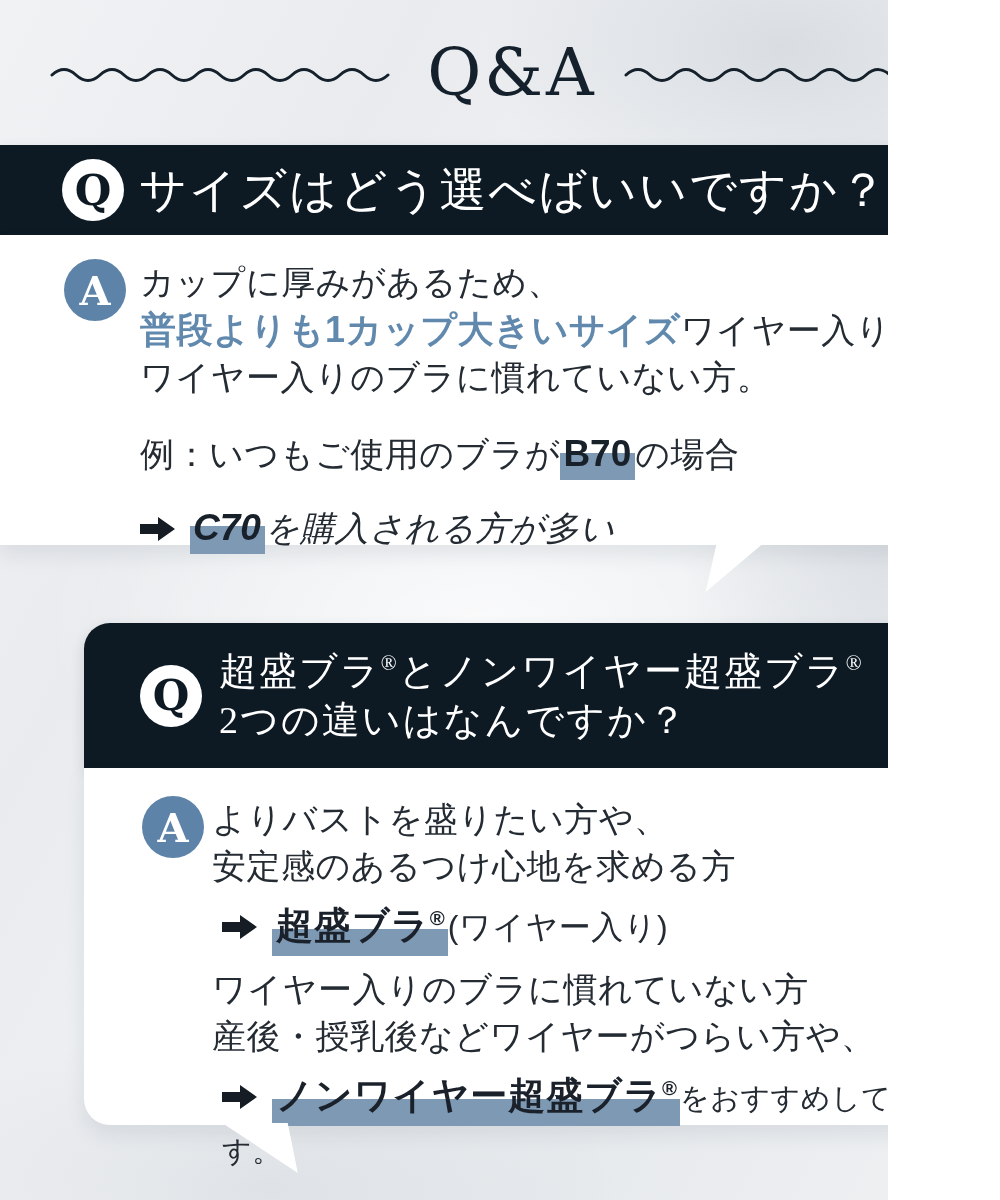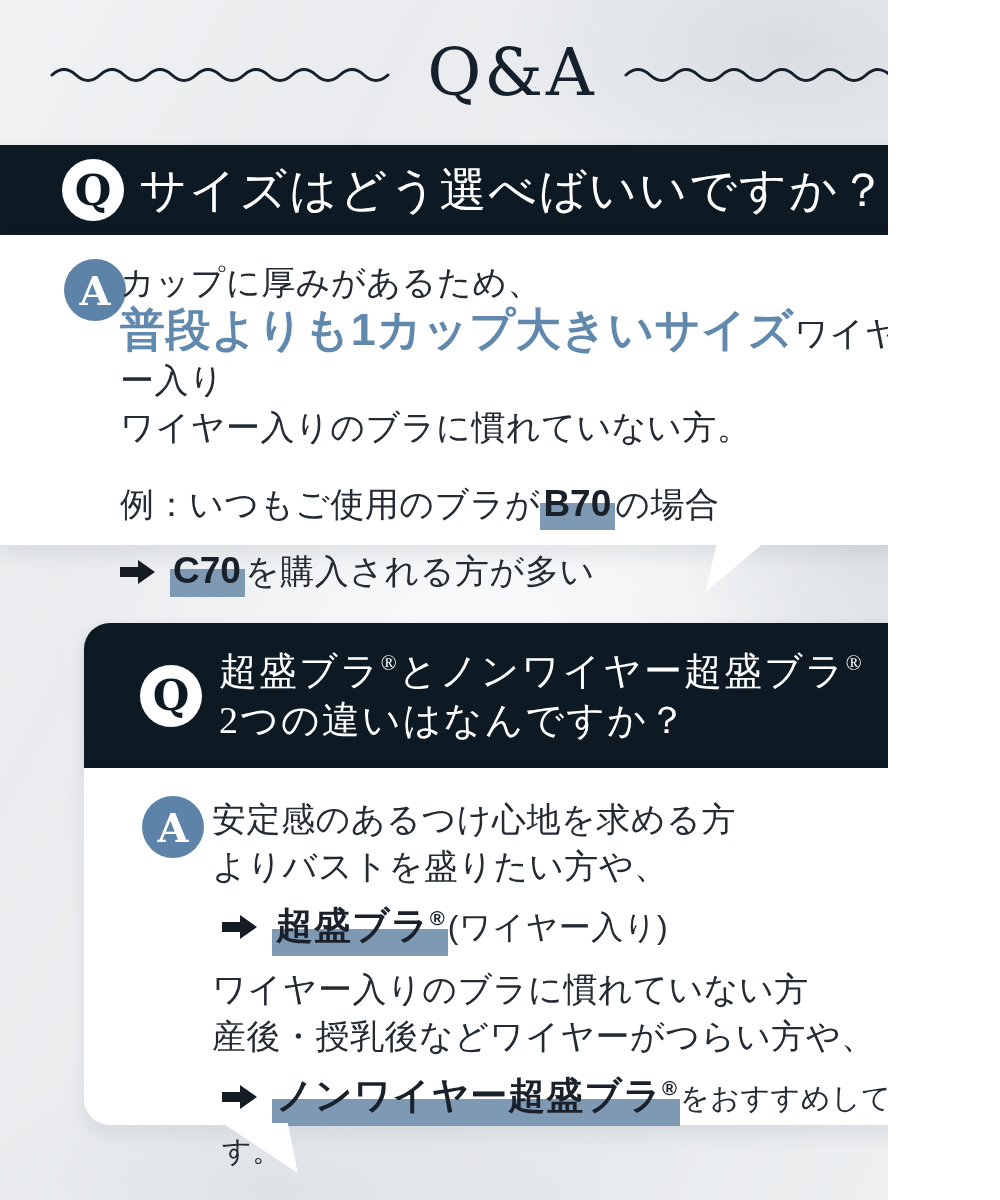--- a/index.html
+++ b/index.html
@@ -43,21 +43,21 @@
     font-family:"DejaVu Serif","Liberation Serif",serif;font-weight:bold;
   }
   .q-badge{background:#ffffff;color:#0d1a24;font-size:42px;}
   .a-badge{position:absolute;background:#5d83a9;color:#ffffff;font-size:40px;}
   .q-text{
     font-family:"Liberation Serif","DejaVu Serif",serif;
     color:#ffffff;font-size:47px;letter-spacing:2px;font-weight:500;
     line-height:1.25;
   }
   .body-text{font-size:34px;line-height:47px;color:#242b33;font-weight:300;letter-spacing:.5px;}
-  .blue-strong{color:#6189ae;font-weight:bold;font-size:45px;}
+  .blue-strong{color:#6189ae;font-weight:bold;font-size:36px;}
   .size-strong{font-weight:bold;font-size:37px;color:#18202a;letter-spacing:0;}
   .hl{
     display:inline-block;
     background-image:linear-gradient(transparent 45%, #7e99b4 45%);
     padding:0 4px 3px 3px;
   }
   .name-strong{font-weight:bold;font-size:37px;color:#1a212a;letter-spacing:1px;}
   .hl-name{
     display:inline-block;
     background-image:linear-gradient(transparent 50%, #7e99b4 50%);
@@ -65,23 +65,23 @@
   }
   sup.reg{font-size:.55em;vertical-align:super;line-height:0;}
   .arrow-icon{display:inline-block;vertical-align:-2px;margin-right:14px;}
   .note-text{font-size:32px;color:#242b33;font-weight:300;}
   .small-text{font-size:29px;color:#242b33;font-weight:300;letter-spacing:.5px;}
   .tail{position:absolute;background:#ffffff;}
   
   .q1-bar{left:0;top:145px;width:918px;height:90px;border-radius:0 26px 0 0;padding-left:62px;gap:15px;}
   .a1-box{left:0;top:235px;width:918px;height:310px;border-radius:0 0 26px 0;}
   .a1-badge{left:64px;top:24px;}
-  .a1-text{position:absolute;left:120px;top:24px;}
+  .a1-text{position:absolute;left:140px;top:24px;}
   .example{margin-top:29px;}
-  .result-line{margin-top:17px;}
+  .result-line{margin-top:24px;font-style:italic;}
   .tail1{left:700px;top:543px;width:70px;height:50px;clip-path:polygon(24% 0,91% 0,8% 98%);}
   
   .q2-bar{left:84px;top:623px;width:916px;height:145px;border-radius:26px 0 0 0;padding-left:56px;gap:17px;}
   .q2-bar .q-text{font-size:38px;line-height:49px;}
   .a2-box{left:84px;top:768px;width:916px;height:357px;border-radius:0 0 0 26px;}
   .a2-badge{left:58px;top:28px;}
   .a2-text{position:absolute;left:128px;top:28px;}
   .rec-line{margin:12px 0 10px 10px;}
   .tail2{left:218px;top:1123px;width:84px;height:52px;clip-path:polygon(5% 0,83% 0,95% 96%);}
 </style>
@@ -127,22 +127,22 @@
     <div class="badge q-badge">Q</div>
     <div class="q-text">
       <div><span>超盛ブラ</span><sup class="reg">®</sup><span>とノンワイヤー超盛ブラ</span><sup class="reg">®</sup></div>
       <div><span>2つの違いはなんですか？</span></div>
     </div>
   </div>
 
   <div class="answer-box a2-box">
     <div class="badge a-badge a2-badge">A</div>
     <div class="a2-text body-text">
+      <div><span>よりバストを盛りたい方や、</span></div>
       <div><span>安定感のあるつけ心地を求める方</span></div>
-      <div><span>よりバストを盛りたい方や、</span></div>
       <div class="rec-line">
         <svg class="arrow-icon" width="36" height="26" viewBox="0 0 36 26">
           <path d="M0 8 h18 V1 l17 12 -17 12 v-7 H0 z" fill="#151c24"></path>
         </svg><span class="hl-name name-strong"><span>超盛ブラ</span><sup class="reg">®</sup></span><span class="note-text">(ワイヤー入り)</span>
       </div>
       <div><span>ワイヤー入りのブラに慣れていない方</span></div>
       <div><span>産後・授乳後などワイヤーがつらい方や、</span></div>
       <div class="rec-line">
         <svg class="arrow-icon" width="36" height="26" viewBox="0 0 36 26">
           <path d="M0 8 h18 V1 l17 12 -17 12 v-7 H0 z" fill="#151c24"></path>

